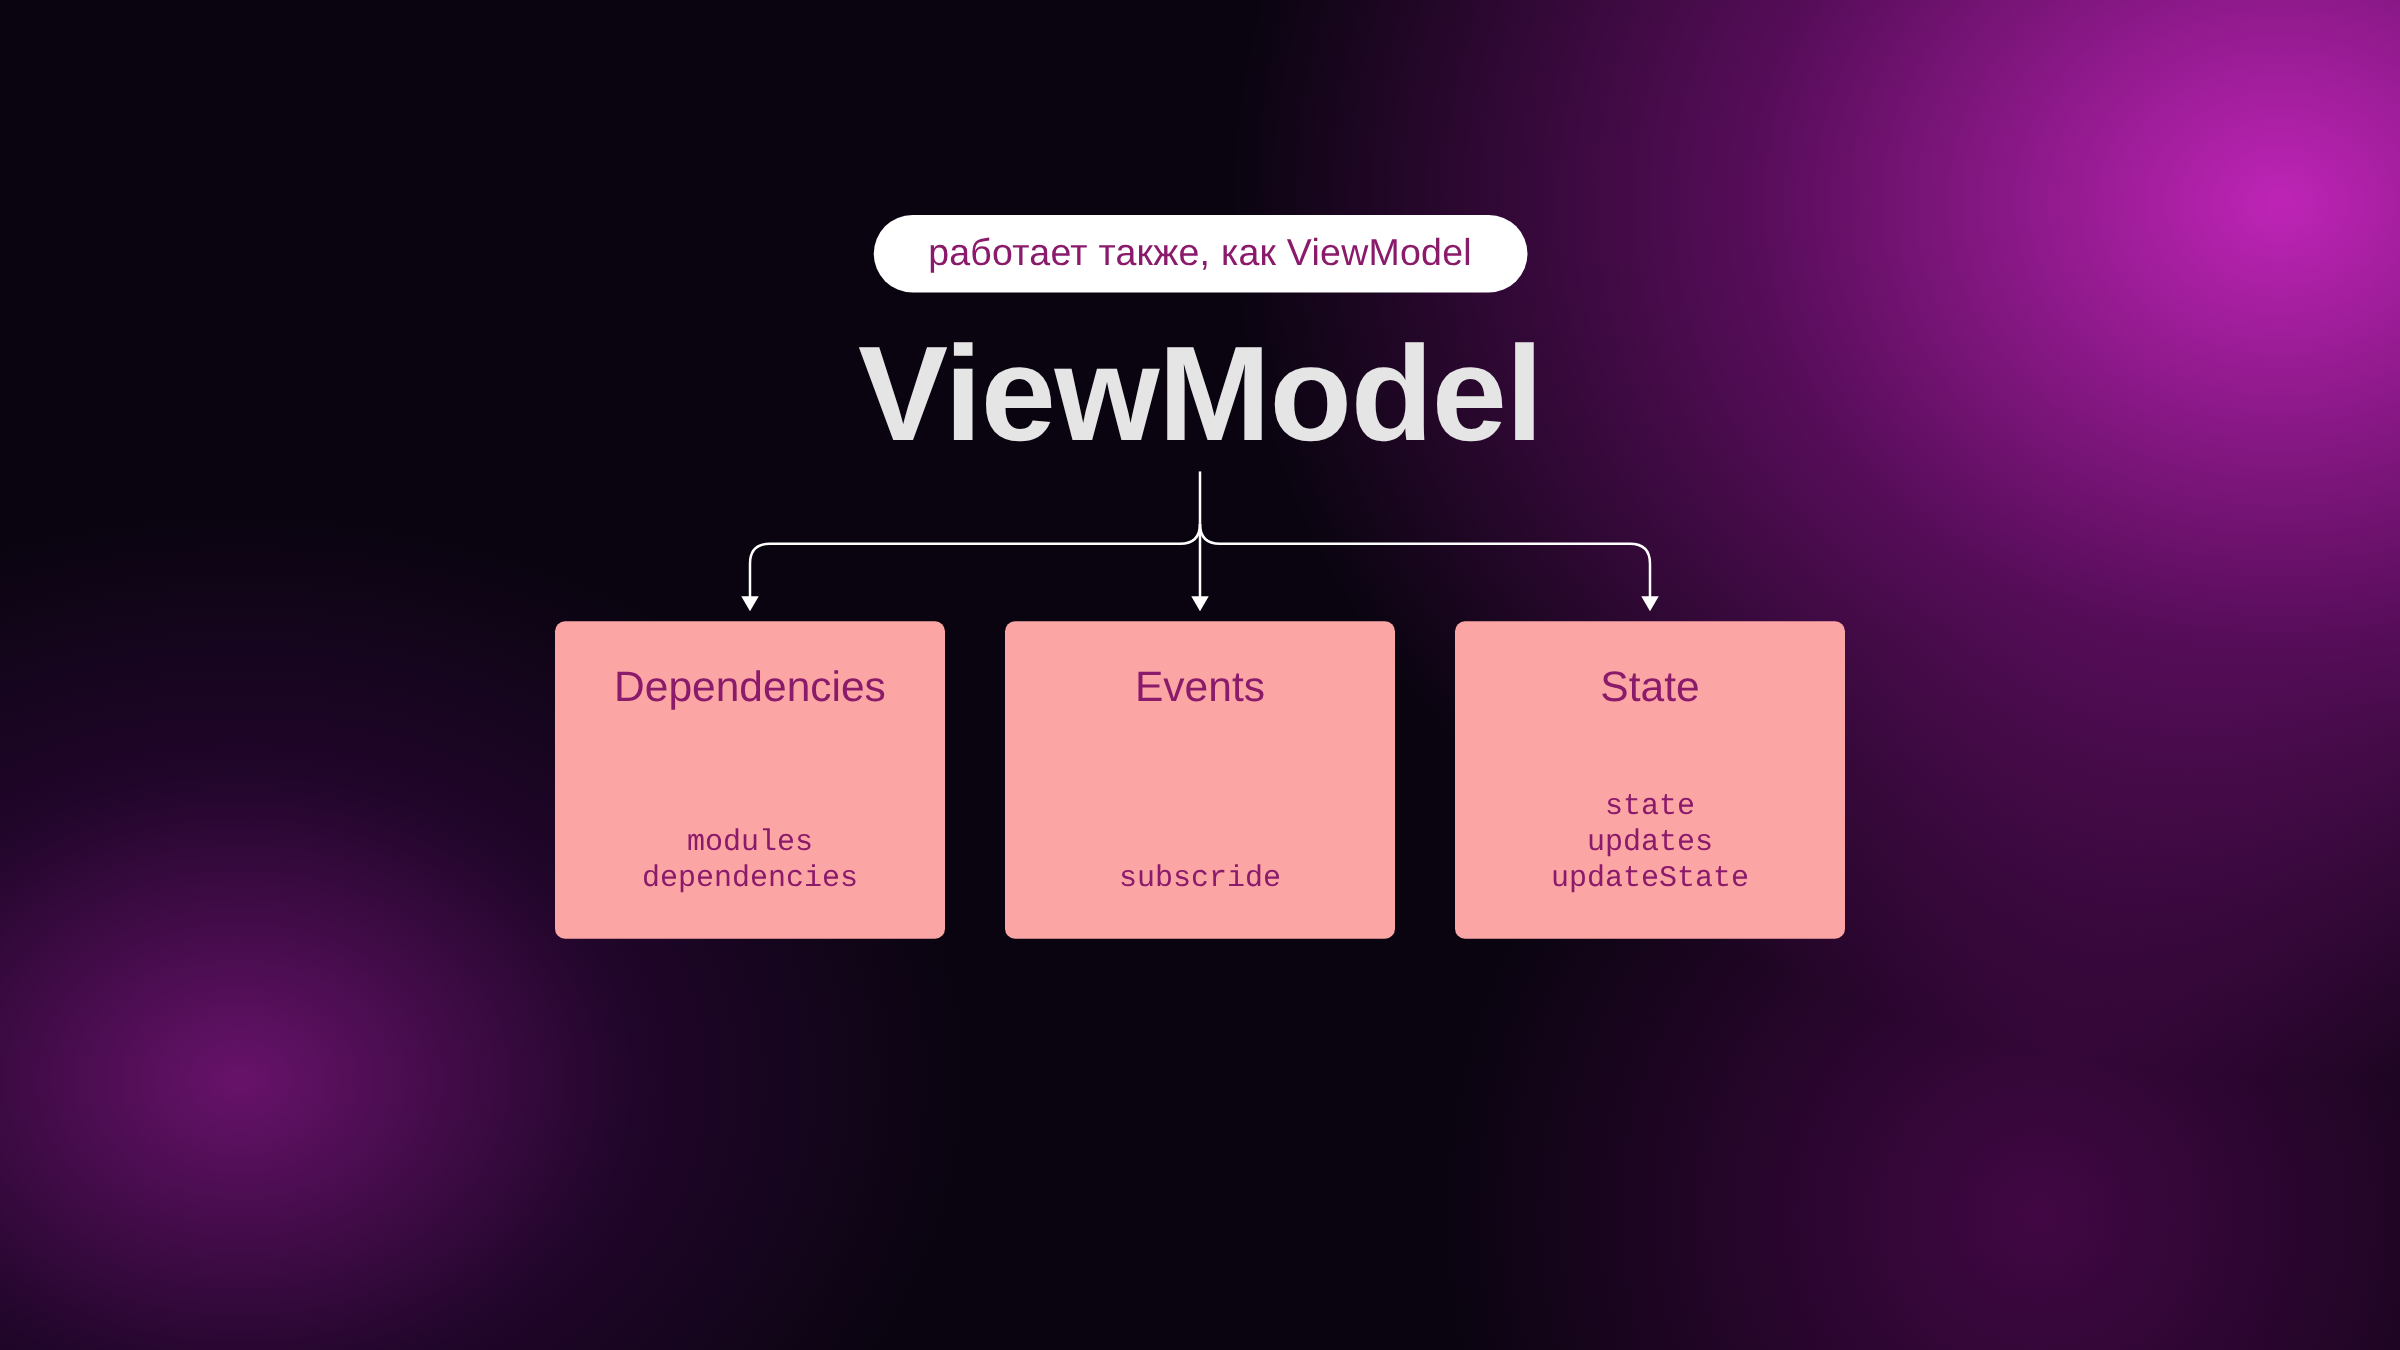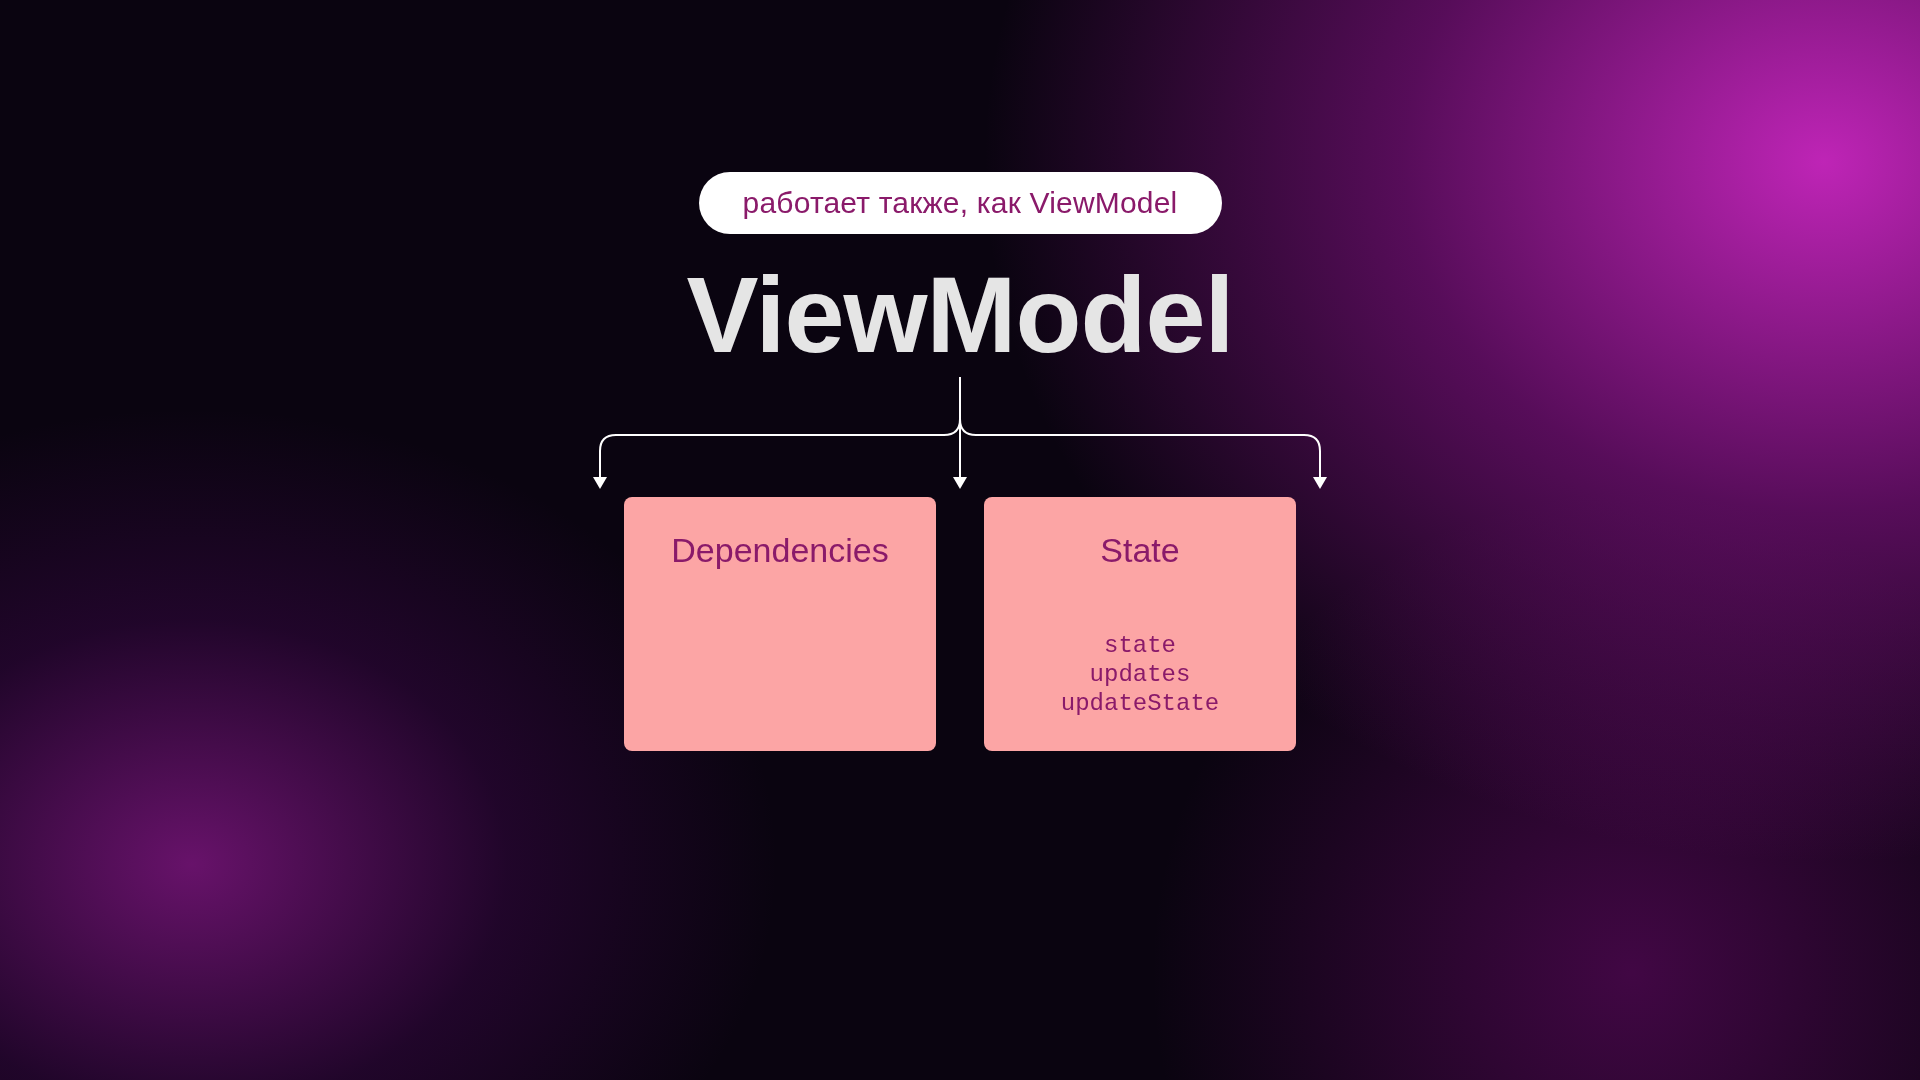--- a/index.html
+++ b/index.html
@@ -97,22 +97,32 @@
 
     <path class="arrow" d="M158,112 l-7,-12 h14 z"></path>
     <path class="arrow" d="M518,112 l-7,-12 h14 z"></path>
     <path class="arrow" d="M878,112 l-7,-12 h14 z"></path>
   </svg>
 
   <div class="cards">
 
     <div class="card">
       <div class="card-title">Dependencies</div>
+      <div class="card-items">
+        <div class="card-item">modules</div>
+        <div class="card-item">dependencies</div>
+      </div>
     </div>
 
+    <div class="card">
+      <div class="card-title">Events</div>
+      <div class="card-items">
+        <div class="card-item">subscride</div>
+      </div>
+    </div>
 
     <div class="card">
       <div class="card-title">State</div>
       <div class="card-items">
         <div class="card-item">state</div>
         <div class="card-item">updates</div>
         <div class="card-item">updateState</div>
       </div>
     </div>
 

